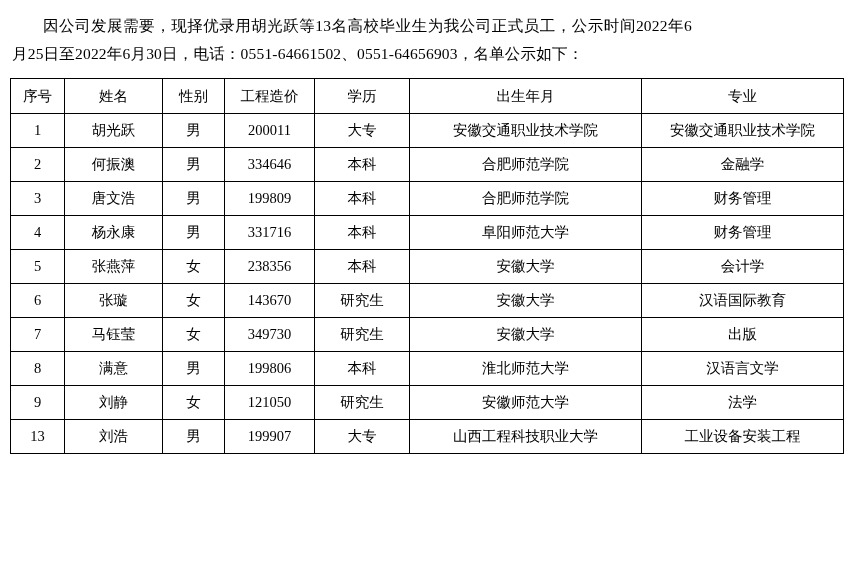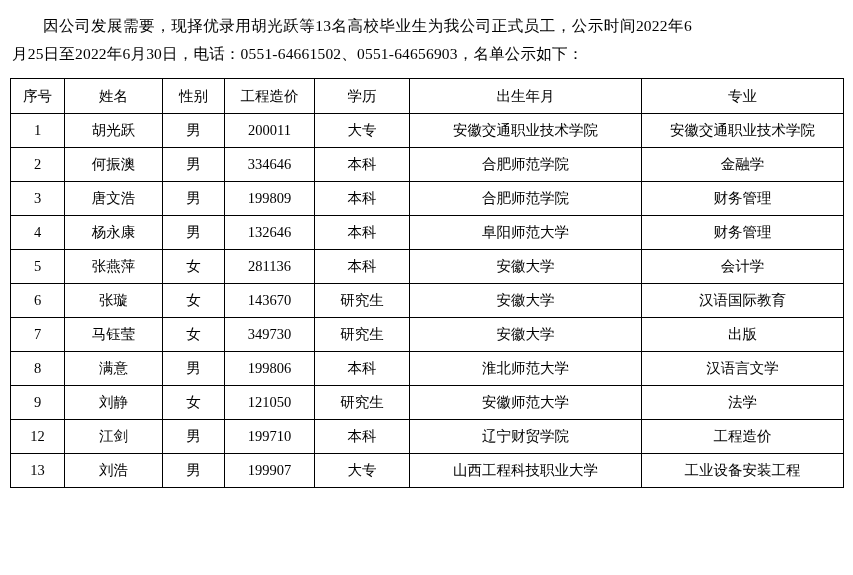--- a/index.html
+++ b/index.html
@@ -109,30 +109,30 @@
         <td>男</td>
         <td>199809</td>
         <td>本科</td>
         <td>合肥师范学院</td>
         <td>财务管理</td>
       </tr>
       <tr>
         <td>4</td>
         <td>杨永康</td>
         <td>男</td>
-        <td>132646</td>
+        <td>331716</td>
         <td>本科</td>
         <td>阜阳师范大学</td>
         <td>财务管理</td>
       </tr>
       <tr>
         <td>5</td>
         <td>张燕萍</td>
         <td>女</td>
-        <td>281136</td>
+        <td>238356</td>
         <td>本科</td>
         <td>安徽大学</td>
         <td>会计学</td>
       </tr>
       <tr>
         <td>6</td>
         <td>张璇</td>
         <td>女</td>
         <td>143670</td>
         <td>研究生</td>
@@ -160,29 +160,20 @@
       <tr>
         <td>9</td>
         <td>刘静</td>
         <td>女</td>
         <td>121050</td>
         <td>研究生</td>
         <td>安徽师范大学</td>
         <td>法学</td>
       </tr>
       <tr>
-        <td>12</td>
-        <td>江剑</td>
-        <td>男</td>
-        <td>199710</td>
-        <td>本科</td>
-        <td>辽宁财贸学院</td>
-        <td>工程造价</td>
-      </tr>
-      <tr>
         <td>13</td>
         <td>刘浩</td>
         <td>男</td>
         <td>199907</td>
         <td>大专</td>
         <td>山西工程科技职业大学</td>
         <td>工业设备安装工程</td>
       </tr>
     </tbody>
   </table>

